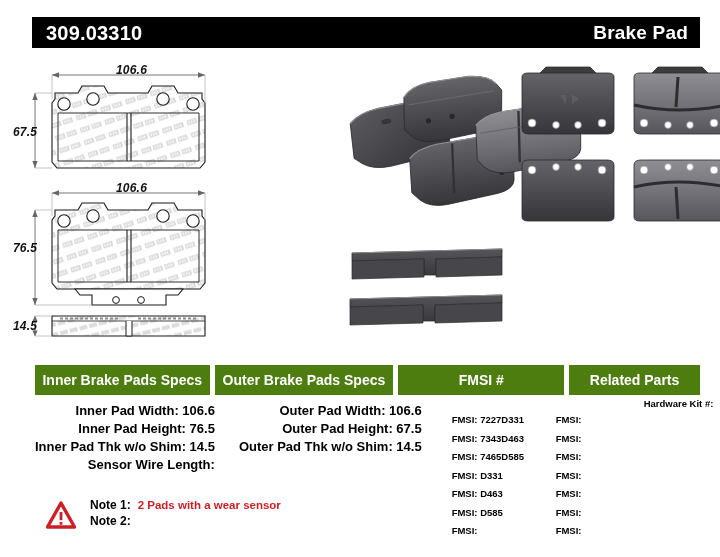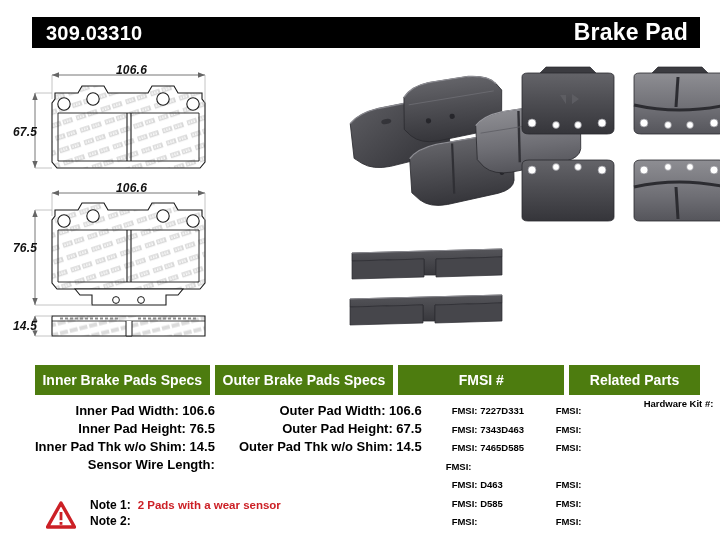--- a/index.html
+++ b/index.html
@@ -11,21 +11,21 @@
 
   
   #header-bar{
     position:absolute;left:32px;top:17px;width:668px;height:31px;
     background:#000;color:#fff;display:flex;align-items:center;
     justify-content:space-between;box-sizing:border-box;
     padding:0 12px 0 14px;
     gap:8px;
   }
   #part-number{font-size:20px;font-weight:bold;letter-spacing:.2px;line-height:1;}
-  #product-title{font-size:23px;font-weight:bold;letter-spacing:.2px;line-height:1;}
+  #product-title{font-size:19px;font-weight:bold;letter-spacing:.2px;line-height:1;}
 
   
   #drawings{position:absolute;left:0;top:55px;width:330px;height:290px;}
   .dimtext{position:absolute;font-size:12px;font-weight:bold;font-style:italic;
            color:#111;letter-spacing:.2px;}
 
   
   #photos{position:absolute;left:330px;top:55px;width:390px;height:290px;}
 
   
@@ -306,34 +306,35 @@
       <div class="spec-line">Inner Pad Thk w/o Shim: 14.5</div>
       <div class="spec-line">Sensor Wire Length:</div>
     </div>
 
     <div class="col" style="width:210px;padding-top:7px;">
       <div class="spec-line">Outer Pad Width: 106.6</div>
       <div class="spec-line">Outer Pad Height: 67.5</div>
       <div class="spec-line">Outer Pad Thk w/o Shim: 14.5</div>
     </div>
 
-    <div class="col" style="width:195px;padding-top:7px;">
+    <div class="col" style="width:195px;padding-top:16px;">
       <div class="fmsi-row">
         <span class="fmsi-a">FMSI:  7227D331</span>
         <span class="fmsi-b">FMSI:</span>
       </div>
       <div class="fmsi-row">
         <span class="fmsi-a">FMSI:  7343D463</span>
         <span class="fmsi-b">FMSI:</span>
       </div>
       <div class="fmsi-row">
         <span class="fmsi-a">FMSI:  7465D585</span>
         <span class="fmsi-b">FMSI:</span>
       </div>
       <div class="fmsi-row">
+        <span class="fmsi-a">FMSI:  D331</span>
         <span class="fmsi-b">FMSI:</span>
       </div>
       <div class="fmsi-row">
         <span class="fmsi-a">FMSI:  D463</span>
         <span class="fmsi-b">FMSI:</span>
       </div>
       <div class="fmsi-row">
         <span class="fmsi-a">FMSI:  D585</span>
         <span class="fmsi-b">FMSI:</span>
       </div>

